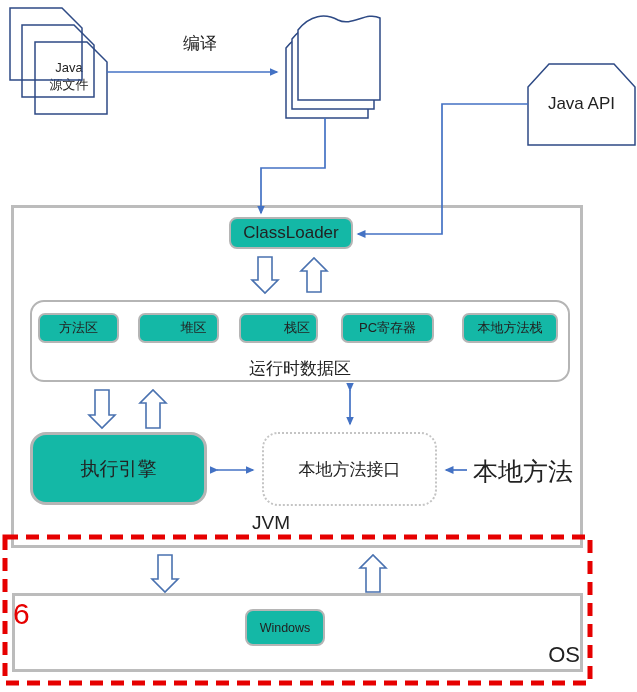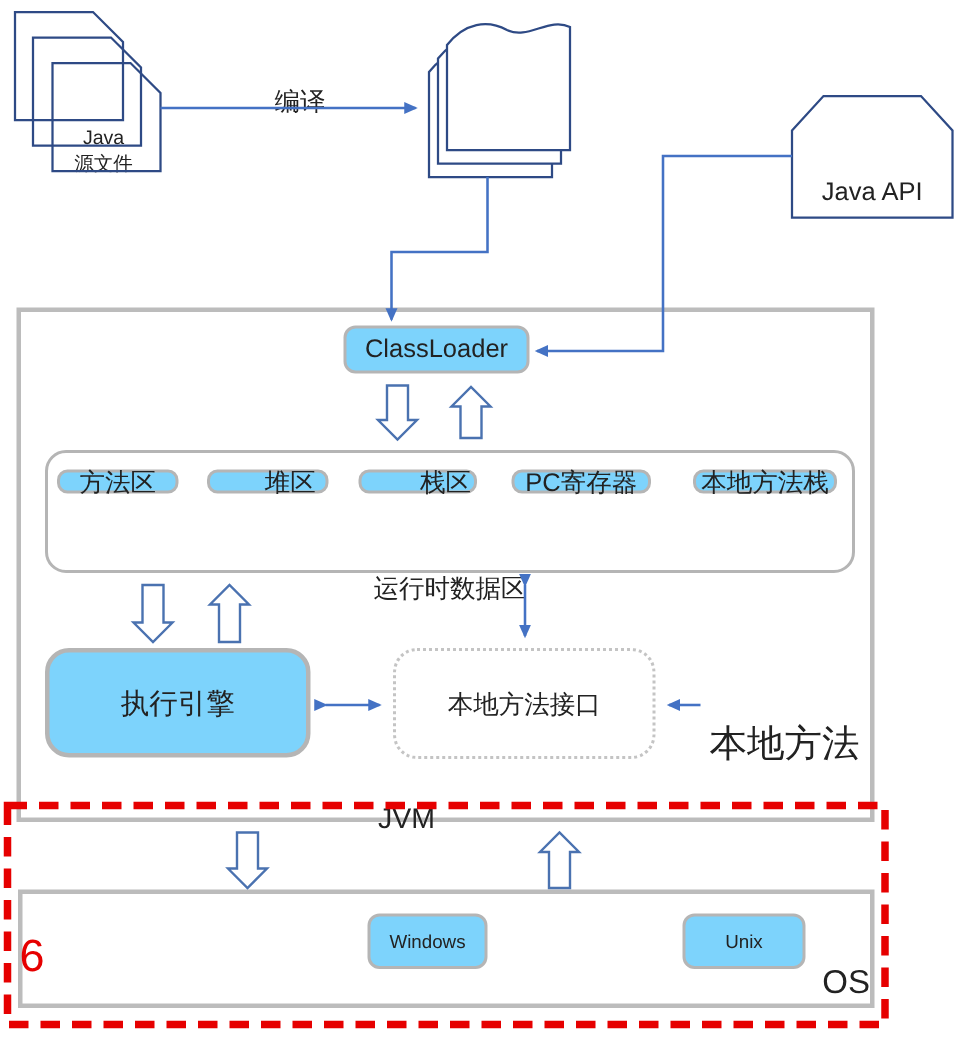--- a/index.html
+++ b/index.html
@@ -6,36 +6,36 @@
     --connector-blue:#4472c4;
     --shape-navy:#2e4a85;
     --border-gray:#b5b5b5;
     --dashed-red:#e60000;
     --text-dark:#222222;
   }
   *{box-sizing:border-box;margin:0;padding:0;}
   html,body{background:#ffffff;}
   body{font-family:"Liberation Sans","DejaVu Sans",sans-serif;color:var(--text-dark);}
   .canvas{position:relative;width:637px;height:692px;background:#fff;overflow:hidden;}
-  .box{position:absolute;background:#7dd3fc;border:2px solid var(--border-gray);
+  .box{position:absolute;background:#14b8a6;border:2px solid var(--border-gray);
        display:flex;align-items:center;justify-content:center;color:var(--text-dark);}
   .big-frame{position:absolute;background:transparent;border:3px solid #bcbcbc;}
-  .lbl{position:absolute;color:var(--text-dark);white-space:nowrap;margin-top:24px;}
+  .lbl{position:absolute;color:var(--text-dark);white-space:nowrap;}
 
   
   .src-label{left:30px;top:59px;width:78px;text-align:center;font-size:13px;line-height:17px;}
   .compile-label{left:160px;top:32px;width:80px;text-align:center;font-size:17px;}
   .class-label{left:300px;top:50px;width:80px;text-align:center;font-size:13px;}
   .api-label{left:528px;top:94px;width:87px;text-align:right;font-size:17px;}
 
   
   .jvm-box{left:11px;top:205px;width:572px;height:343px;}
   .classloader{left:229px;top:217px;width:124px;height:32px;border-radius:8px;font-size:17px;}
   .runtime{left:30px;top:300px;width:540px;height:82px;border-radius:14px;background:transparent;}
-  .region{top:313px;height:16px;border-radius:7px;font-size:17px;}
+  .region{top:313px;height:30px;border-radius:7px;font-size:13px;}
   .region0{left:38px;width:81px;}
   .region1{left:138px;width:81px;padding-left:30px;}
   .region2{left:239px;width:79px;padding-left:37px;}
   .region3{left:341px;width:93px;}
   .region4{left:462px;width:96px;}
   .runtime-label{left:30px;top:357px;width:540px;text-align:center;font-size:17px;}
   .exec-engine{left:30px;top:432px;width:177px;height:73px;border-radius:16px;border-width:3px;font-size:19px;}
   .native-if{left:262px;top:432px;width:175px;height:74px;border-radius:16px;border:2px dotted #c4c4c4;font-size:17px;background:transparent;}
   .native-methods{left:473px;top:455px;font-size:25px;}
   .jvm-label{left:252px;top:512px;font-size:19px;}
@@ -93,23 +93,20 @@
   </div>
   <div class="lbl native-methods">本地方法</div>
   <div class="lbl jvm-label">JVM</div>
 
   <div class="big-frame os-box">
     <div class="os-label">OS</div>
   </div>
   <div class="box os-item os-item1">
     <span>Windows</span>
   </div>
-  <div class="box os-item os-item2">
-    <span>Unix</span>
-  </div>
   <div class="lbl badge-six">6</div>
 
   <div class="lbl src-label">
     <div>Java</div>
     <div>源文件</div>
   </div>
   <div class="lbl compile-label">编译</div>
   <div class="lbl class-label">Class文件</div>
   <div class="lbl api-label">Java API</div>
 

